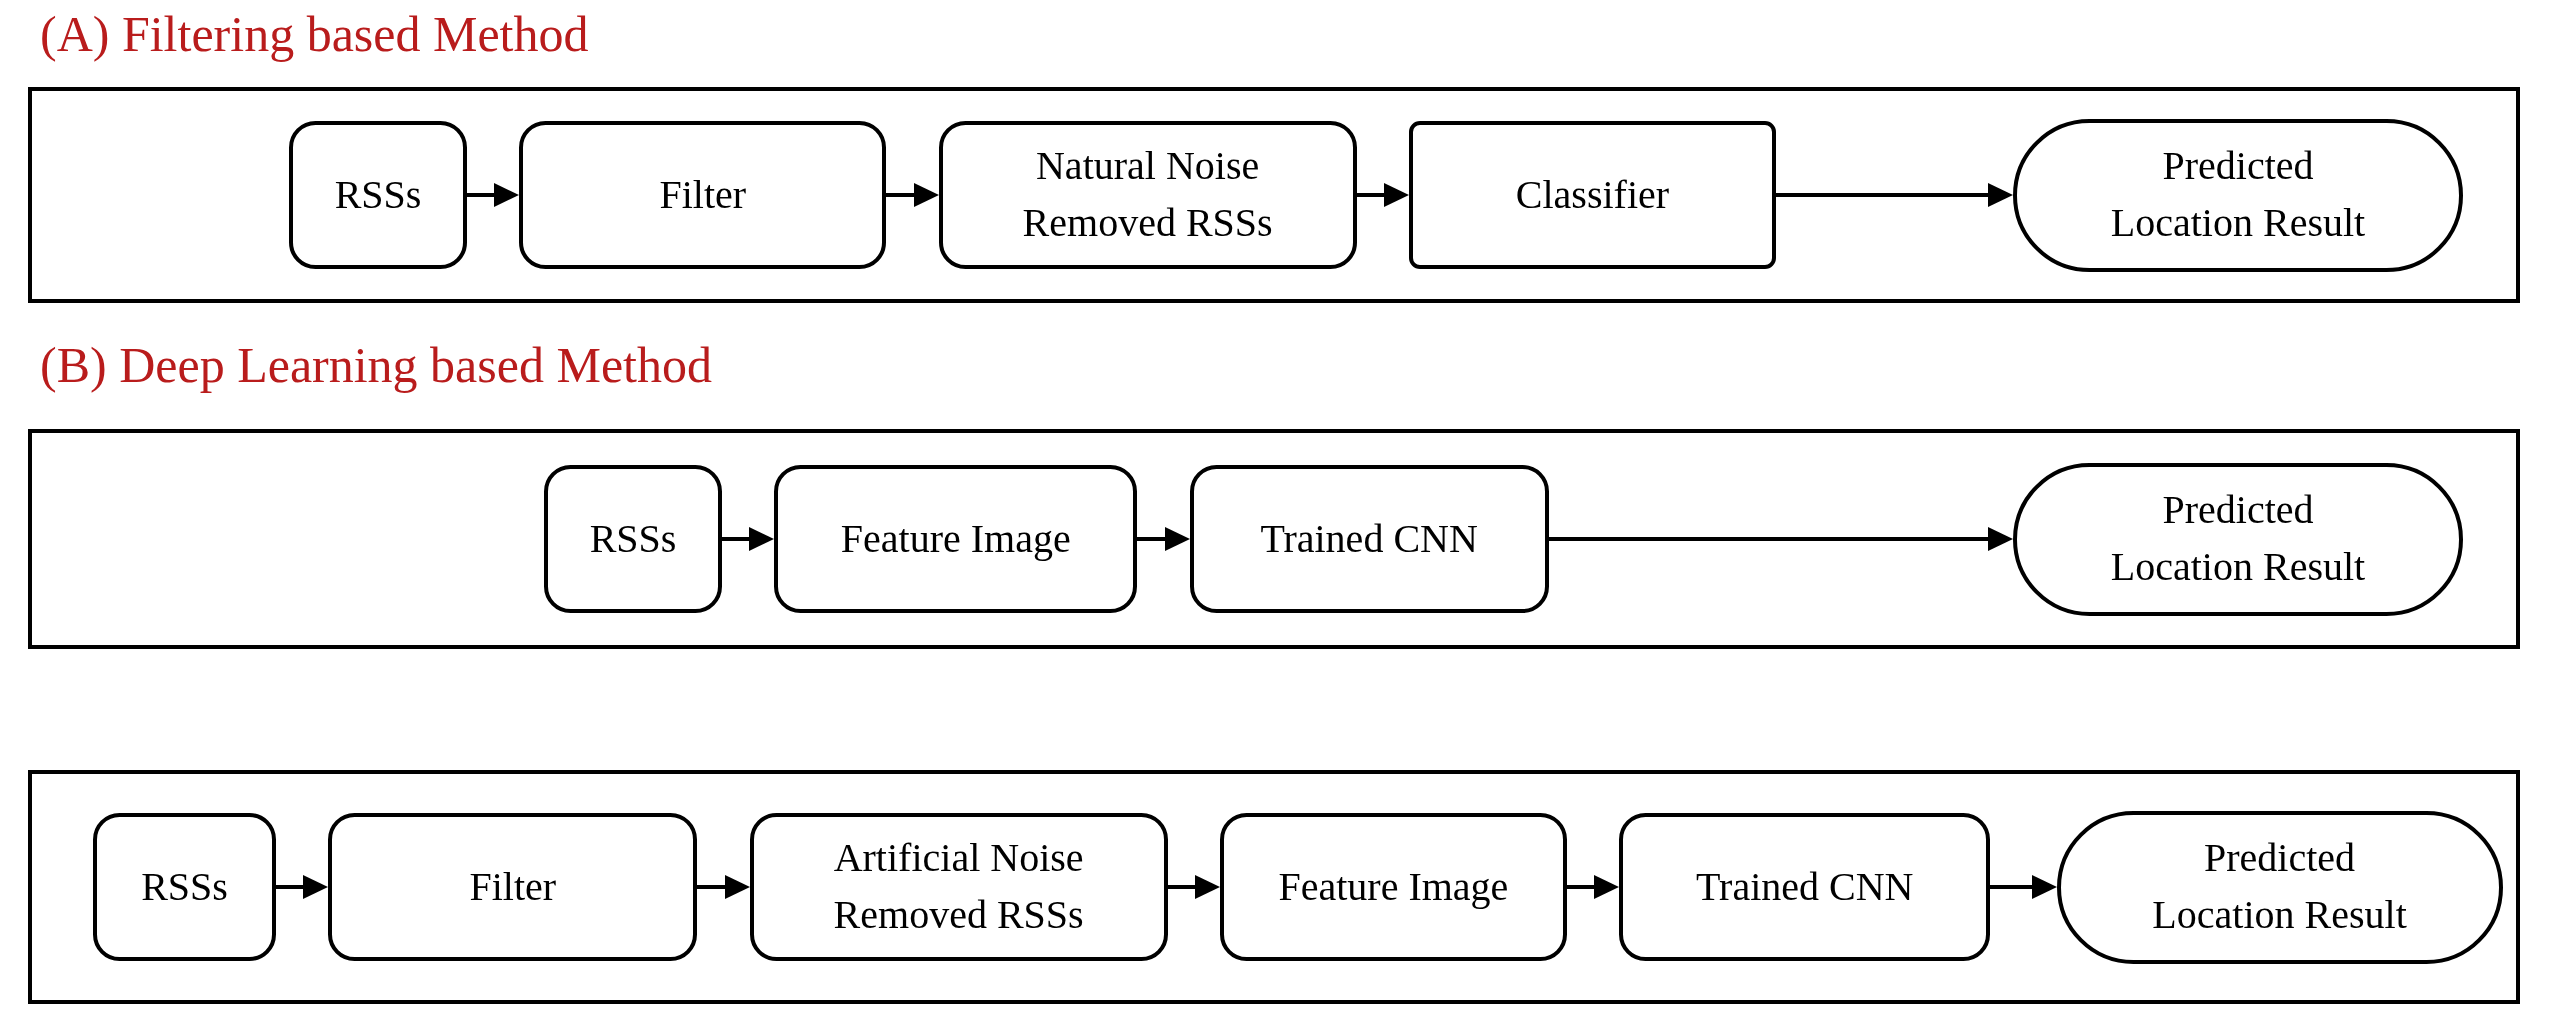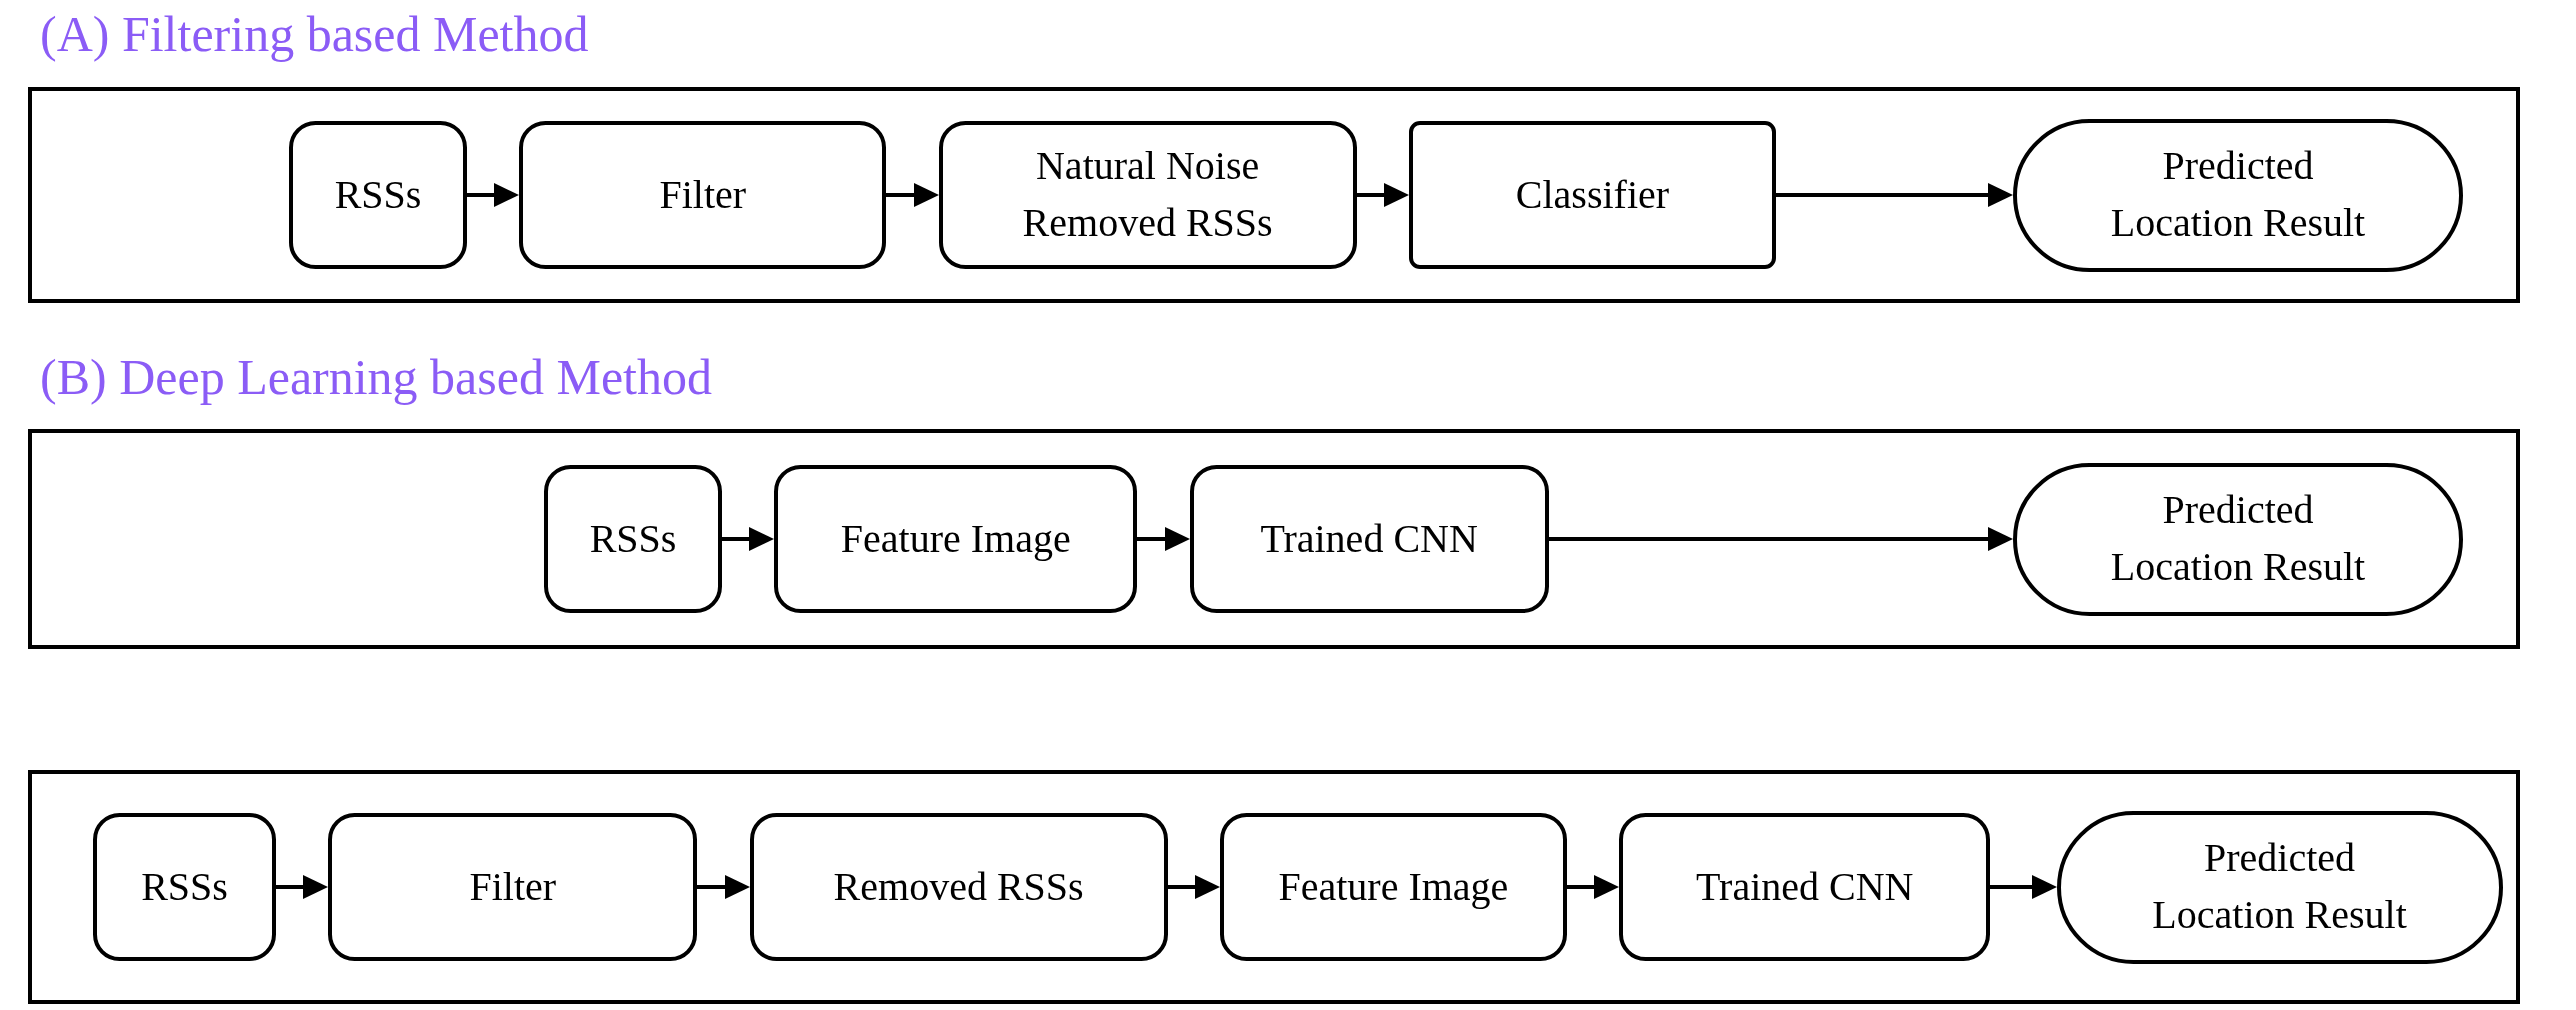--- a/index.html
+++ b/index.html
@@ -15,21 +15,21 @@
     font-family: "Liberation Serif", "DejaVu Serif", serif;
     color: #000000;
     overflow: hidden;
   }
   .sec-title {
     position: absolute;
     left: 40px;
     font-size: 50px;
     line-height: 1.1;
     white-space: nowrap;
-    color: #8b5cf6;
+    color: #b91c1c;
   }
   .panel {
     position: absolute;
     left: 28px;
     width: 2492px;
     border: 4.9px solid #000000;
     box-sizing: border-box;
     background: #ffffff;
   }
   .row {
@@ -78,21 +78,21 @@
   }
   .arrow.grow { flex: 1 1 auto; }
   .arrow.grow .shaft { flex: 1 1 auto; }
   .arrow.mid .shaft { width: 42px; }
 
   
   #title-a { top: 7px; }
   #panel-a { top: 87px; height: 216px; }
   #panel-a .row { padding-left: 257px; padding-right: 53px; }
 
-  #title-b { top: 350px; }
+  #title-b { top: 338px; }
   #panel-b { top: 429px; height: 220px; }
   #panel-b .row { padding-left: 512px; padding-right: 53px; }
 
   #title-c { top: 694px; }
   #panel-c { top: 770px; height: 234px; }
   #panel-c .row { padding-left: 61px; padding-right: 36px; }
 
   
   .w-rsss { width: 178px; }
   .w-filter { width: 367px; }
@@ -193,20 +193,21 @@
         <div class="head"></div>
       </div>
       <div class="node w-rff">
         <span>Filter</span>
       </div>
       <div class="arrow">
         <div class="shaft"></div>
         <div class="head"></div>
       </div>
       <div class="node w-anr">
+        <span>Artificial Noise</span>
         <span>Removed RSSs</span>
       </div>
       <div class="arrow">
         <div class="shaft"></div>
         <div class="head"></div>
       </div>
       <div class="node w-fimage-c">
         <span>Feature Image</span>
       </div>
       <div class="arrow">

